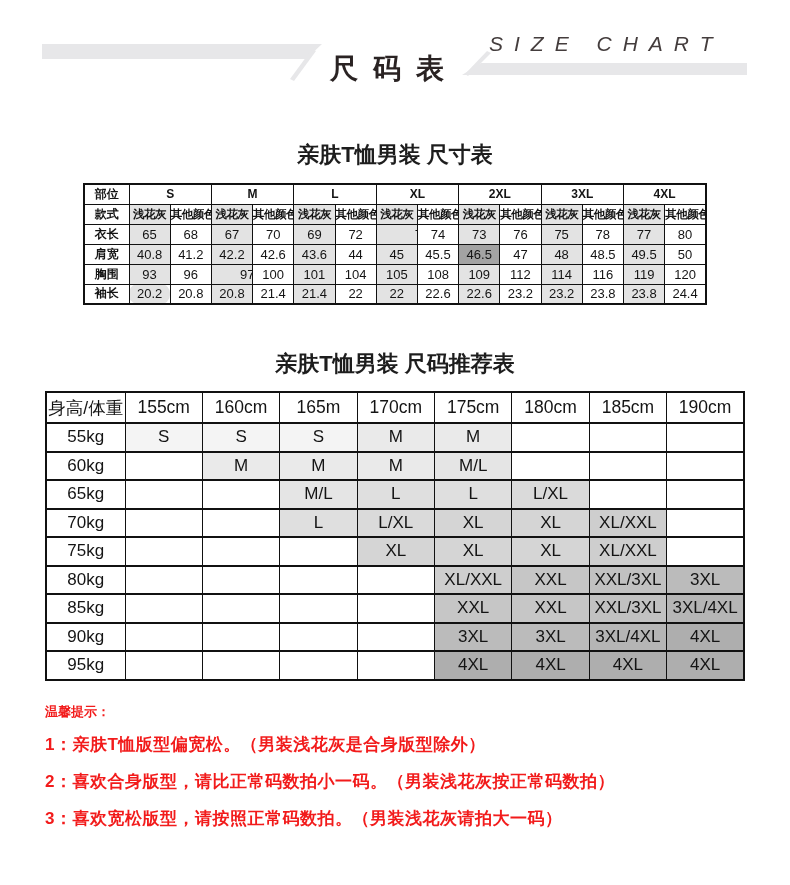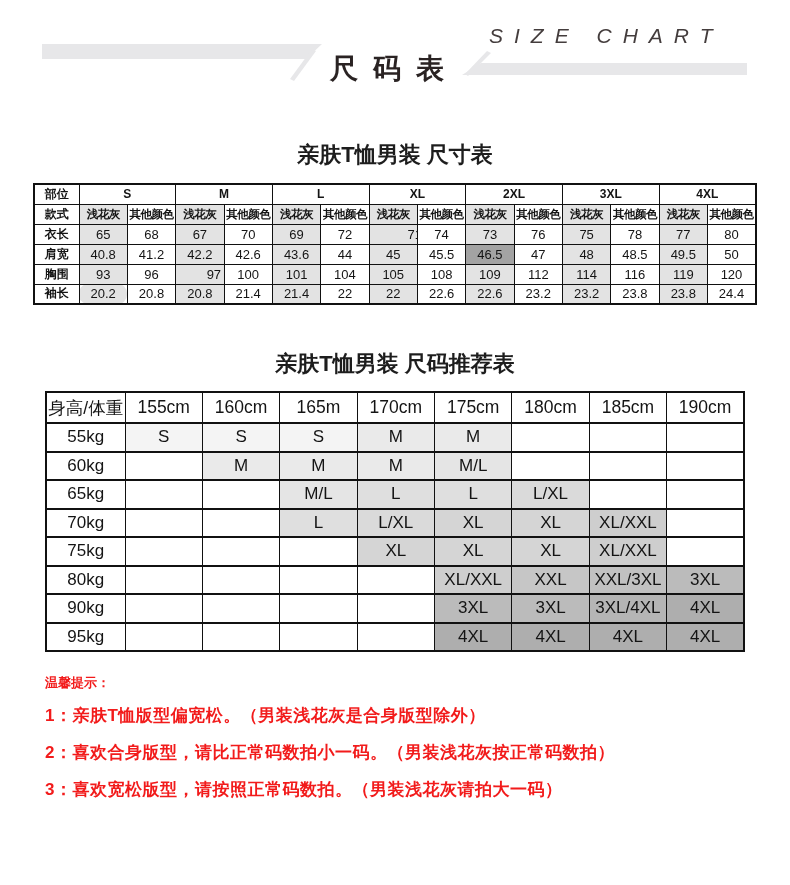--- a/index.html
+++ b/index.html
@@ -16,35 +16,35 @@
   .banner { position: relative; height: 104px; }
   .swoosh { position: absolute; }
   .swoosh-left  { left: 42px;  top: 41px; }
   .swoosh-right { left: 448px; top: 38px; }
   .banner-cn {
     position: absolute; left: 330px; top: 50px;
     font-size: 28px; font-weight: bold; letter-spacing: 15px;
     color: #2a2323; white-space: nowrap;
   }
   .banner-en {
-    position: absolute; left: 489px; top: 24px;
+    position: absolute; left: 489px; top: 32px;
     font-size: 21px; font-style: italic; font-weight: 500;
     letter-spacing: 11px; color: #443d3d; white-space: nowrap;
   }
 
   
   .tbl-title {
     text-align: center; font-size: 22px; font-weight: bold; color: #1d1d1d;
   }
   .t1-title { margin-top: 36px; margin-bottom: 13px; }
   .t2-title { margin-top: 44px; margin-bottom: 12px; }
 
   
   table { border-collapse: collapse; table-layout: fixed; margin: 0 auto; }
-  .t1 { width: 724px; border: 2px solid #111; }
+  .t1 { width: 624px; border: 2px solid #111; }
   .t1 td {
     border: 1px solid #111;
     height: 20px; text-align: center; vertical-align: middle;
     font-size: 12px; padding: 0; white-space: nowrap; overflow: hidden;
   }
   .t1 td.lbl { font-weight: 600; }
   .t1 td.variant { font-size: 11.5px; font-weight: 600; letter-spacing: -0.5px; }
   .t1 td.num { font-size: 13px; }
 
   
@@ -284,20 +284,31 @@
         <td></td>
         <td></td>
         <td></td>
         <td></td>
         <td style="background: rgb(206, 206, 206);">XL/XXL</td>
         <td style="background: rgb(198, 198, 198);">XXL</td>
         <td style="background: rgb(193, 193, 193);">XXL/3XL</td>
         <td style="background: rgb(187, 187, 187);">3XL</td>
       </tr>
       <tr class="body">
+        <td>85kg</td>
+        <td></td>
+        <td></td>
+        <td></td>
+        <td></td>
+        <td style="background: rgb(198, 198, 198);">XXL</td>
+        <td style="background: rgb(198, 198, 198);">XXL</td>
+        <td style="background: rgb(193, 193, 193);">XXL/3XL</td>
+        <td style="background: rgb(181, 181, 181);">3XL/4XL</td>
+      </tr>
+      <tr class="body">
         <td>90kg</td>
         <td></td>
         <td></td>
         <td></td>
         <td></td>
         <td style="background: rgb(187, 187, 187);">3XL</td>
         <td style="background: rgb(187, 187, 187);">3XL</td>
         <td style="background: rgb(181, 181, 181);">3XL/4XL</td>
         <td style="background: rgb(174, 174, 174);">4XL</td>
       </tr>

